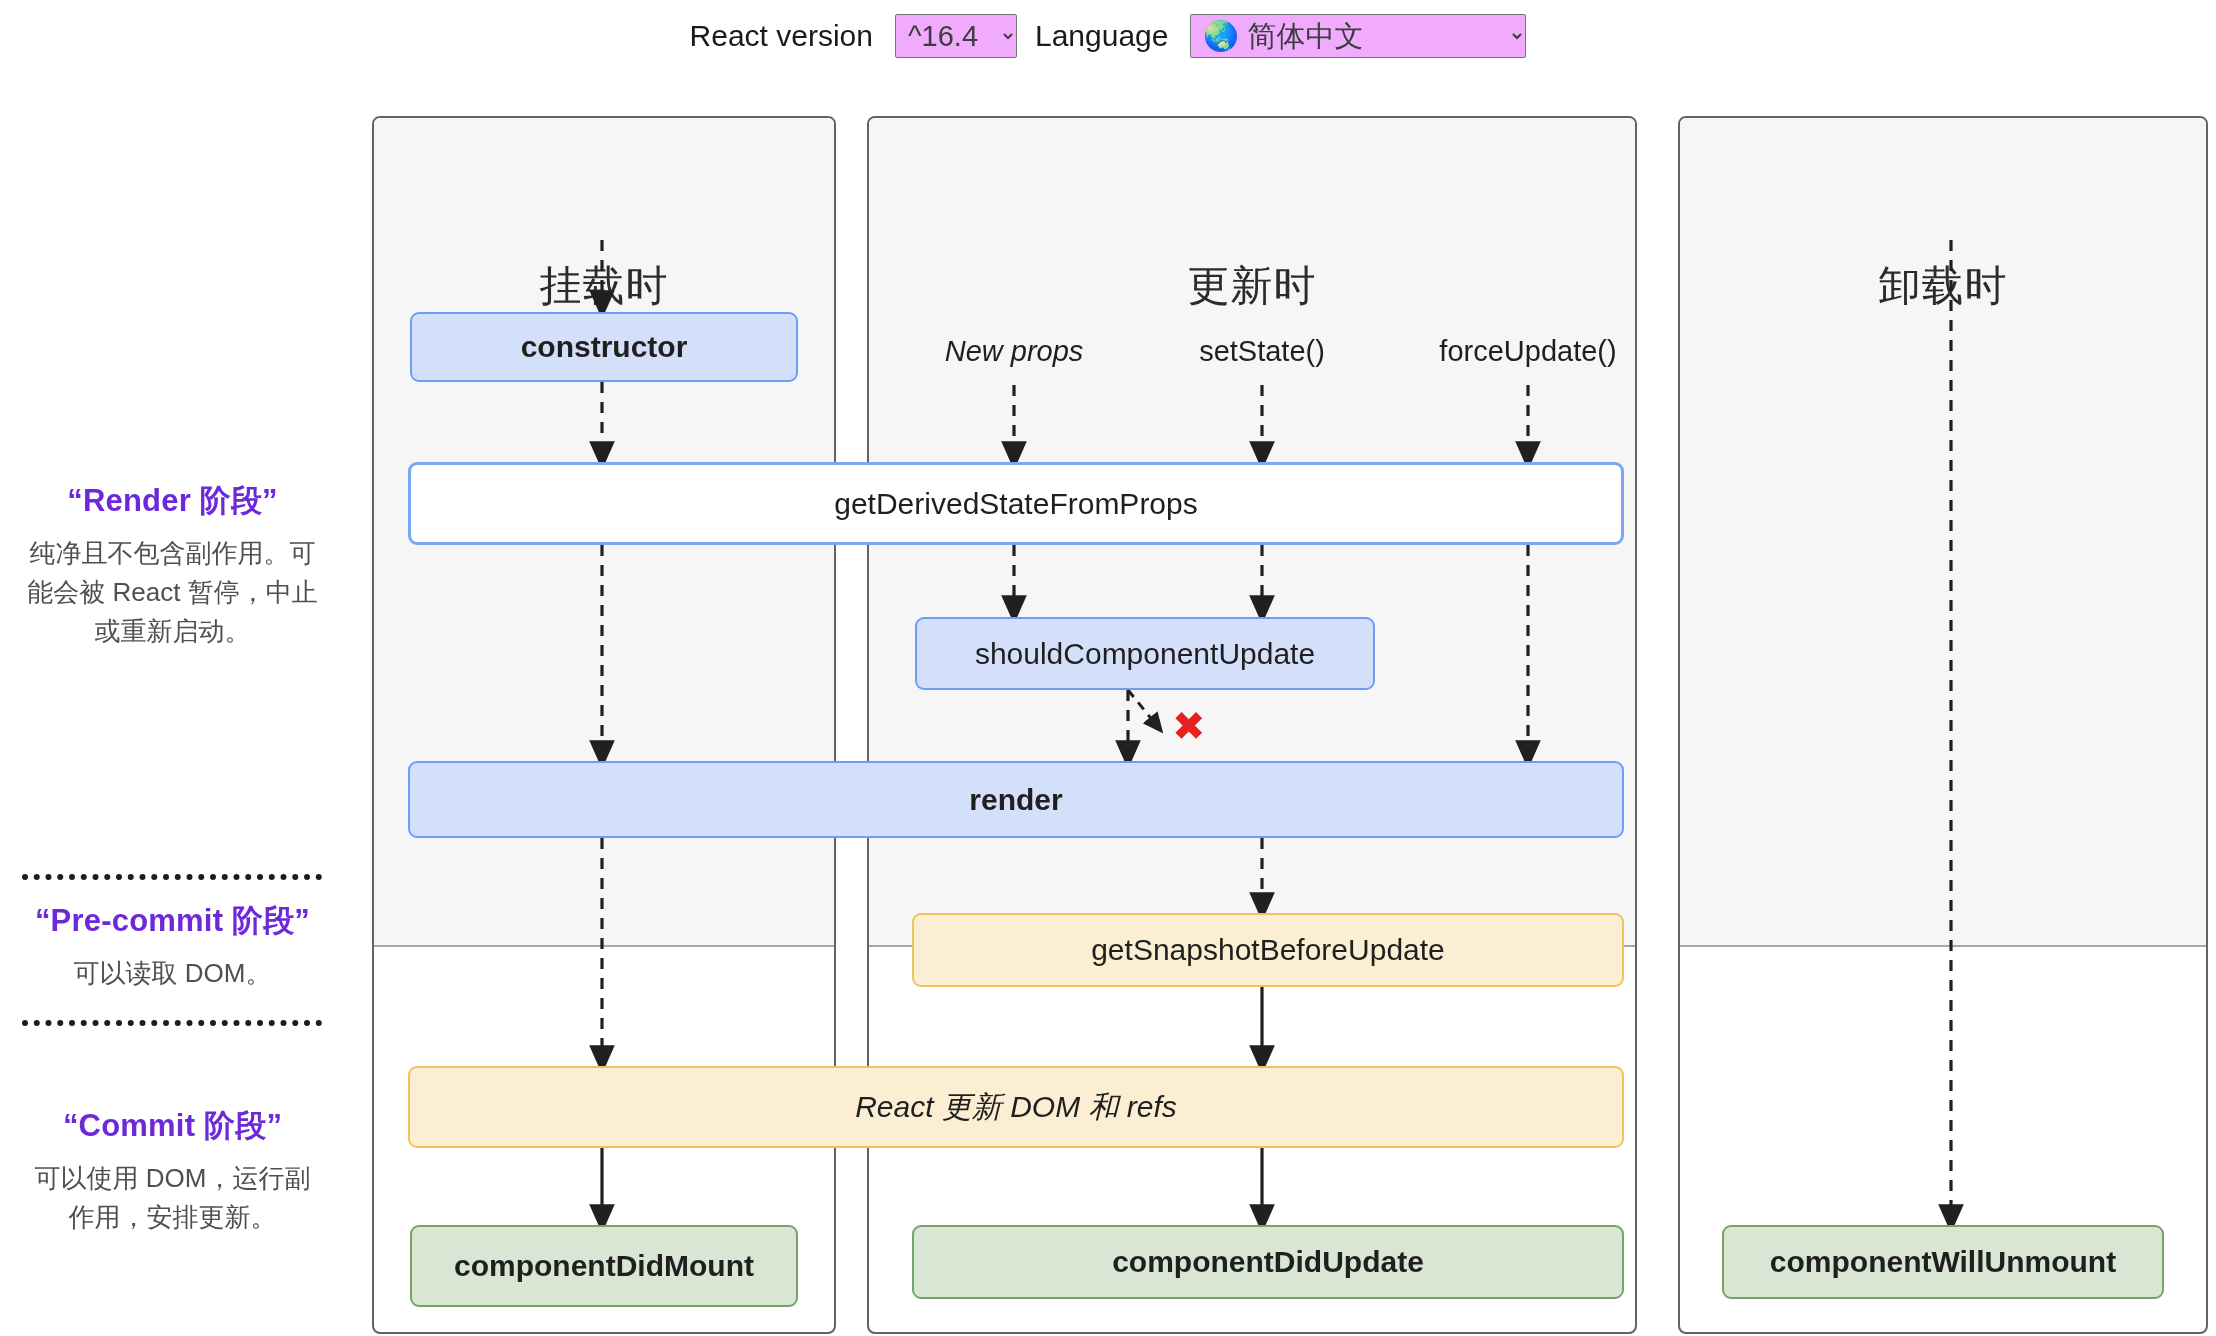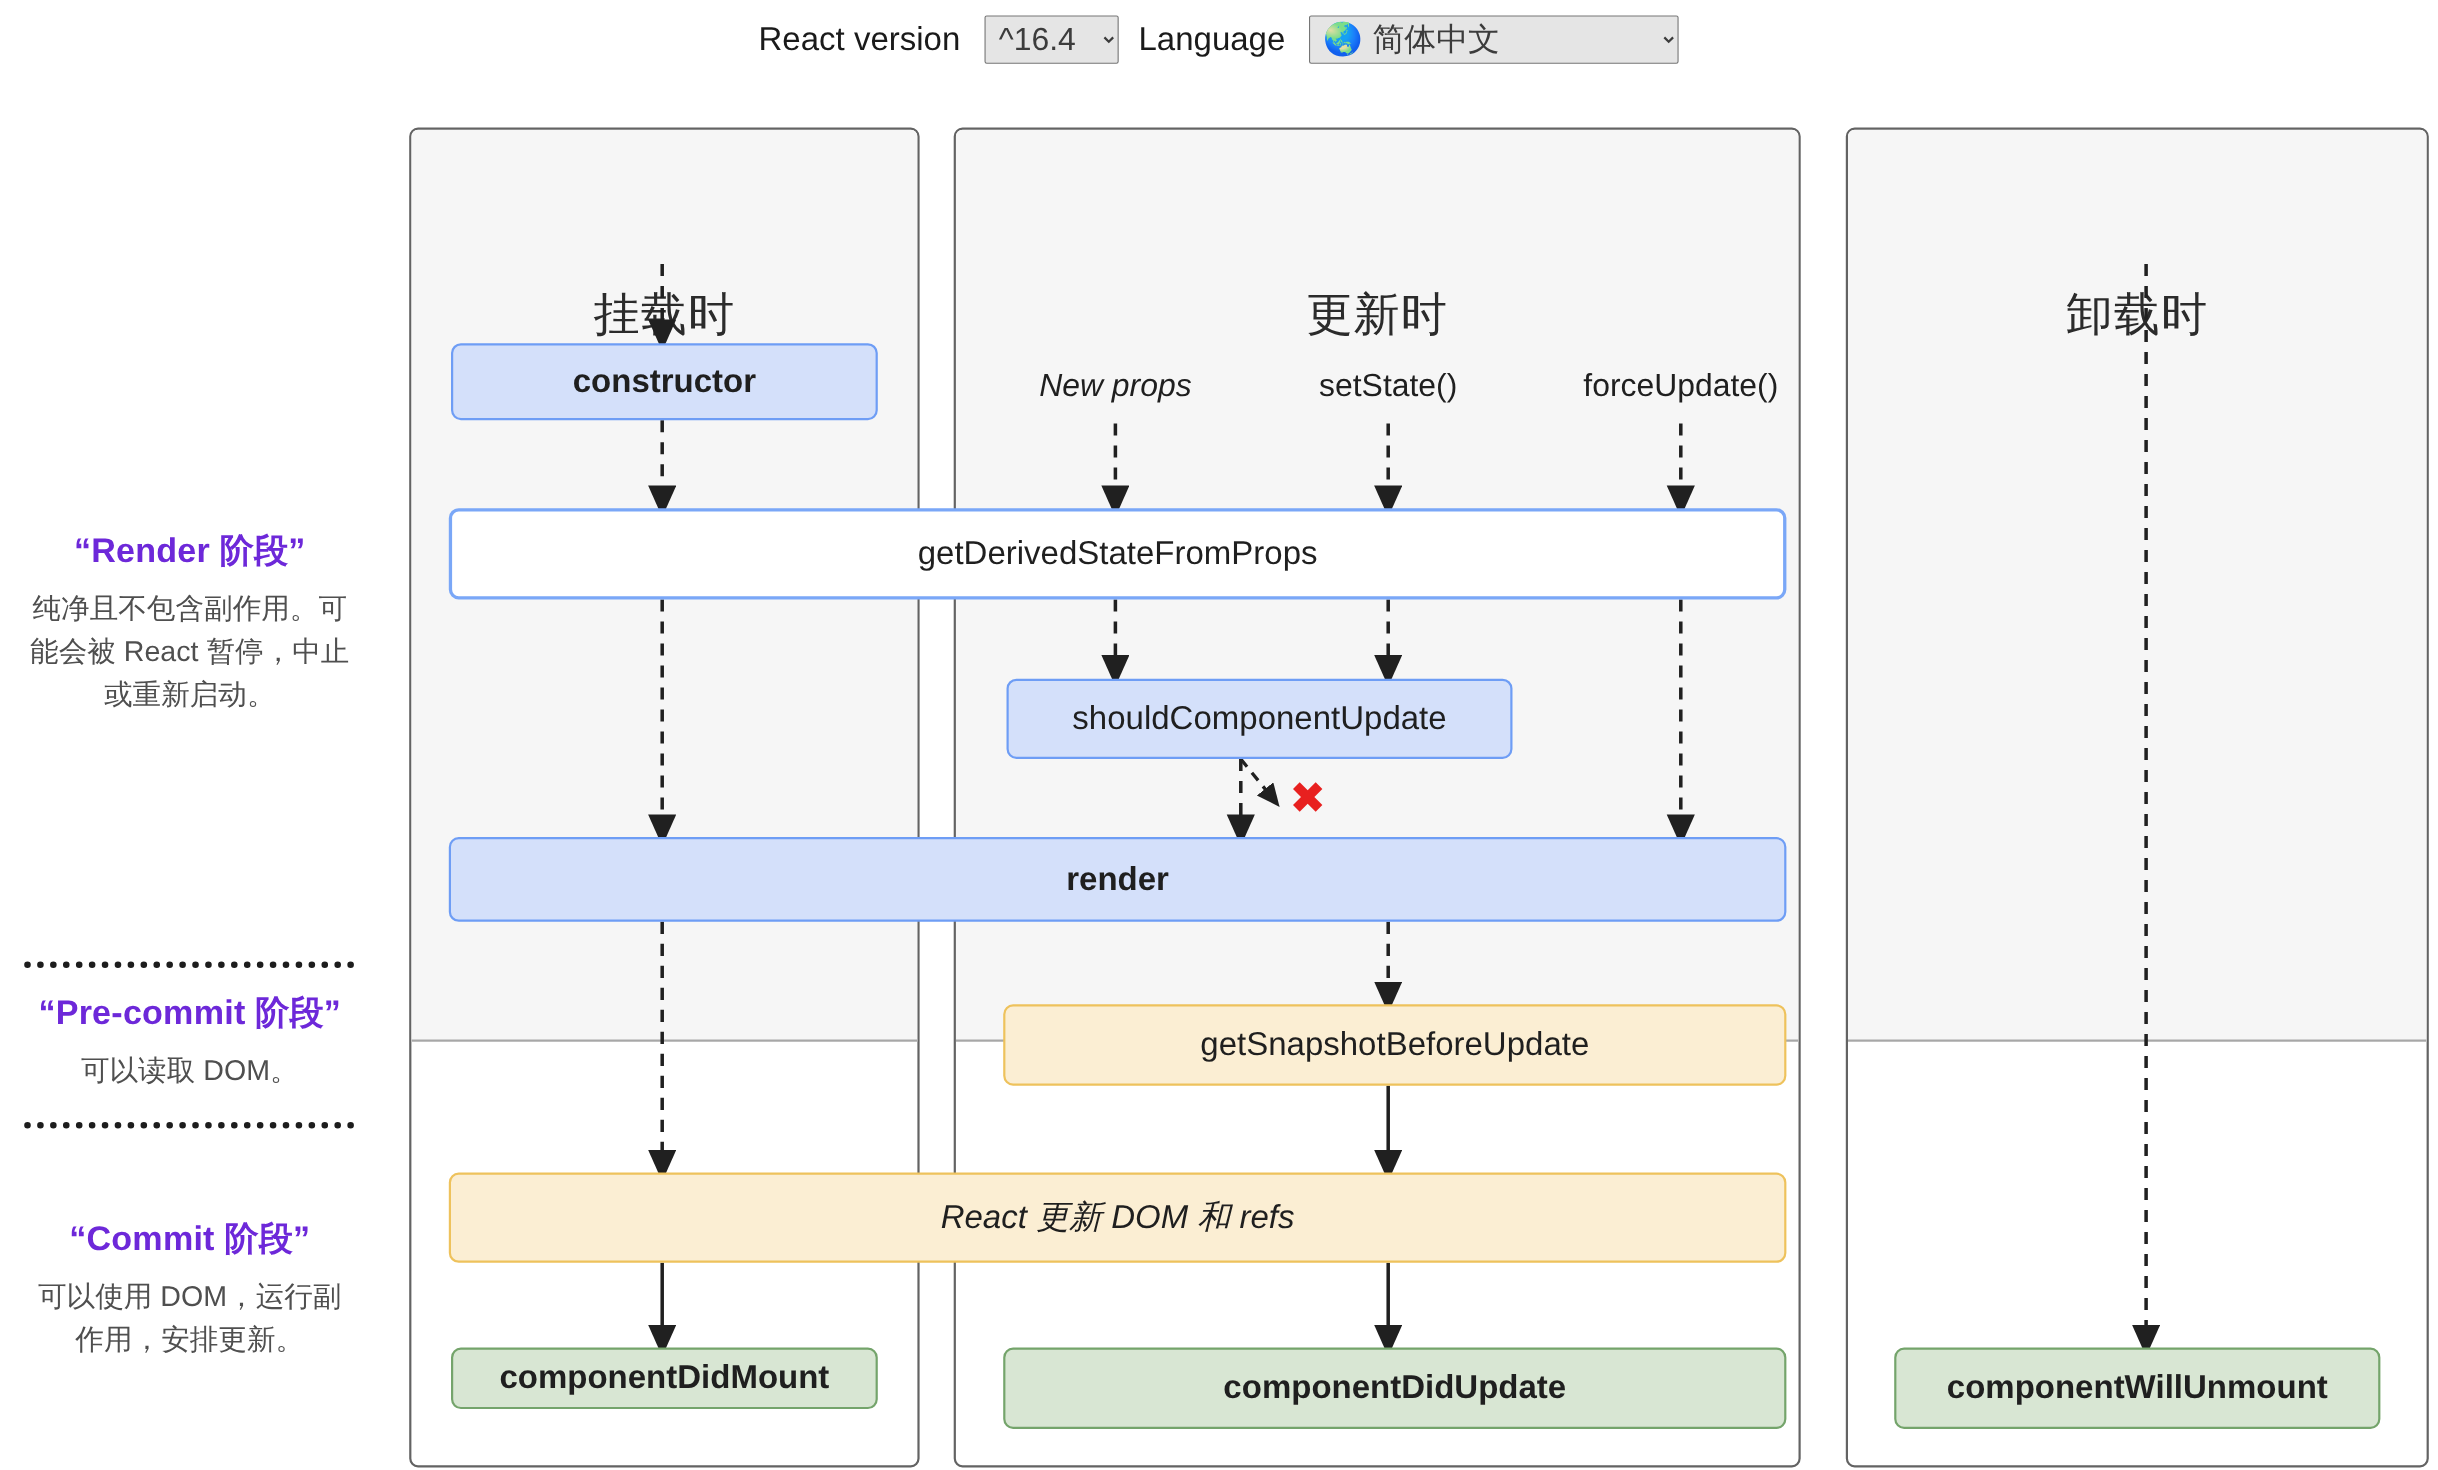--- a/index.html
+++ b/index.html
@@ -29,21 +29,21 @@
   }
   .ctrl-label {
     font-size: 30px;
     color: #1a1a1a;
     letter-spacing: 0px;
   }
   select.ctrl-select {
     font-family: "Liberation Sans", "DejaVu Sans", sans-serif;
     font-size: 29px;
     color: #3c3c3c;
-    background: #e5e5e5;
+    background: #f0abfc;
     border: 1.5px solid #767676;
     border-radius: 2px;
     padding: 3px 6px 4px 8px;
     height: 44px;
     box-sizing: border-box;
     -webkit-appearance: menulist;
     appearance: menulist;
   }
   select#version-select { width: 122px; margin-left: 4px; }
   select#language-select { width: 336px; margin-left: 4px; }
@@ -242,21 +242,21 @@
   <div class="node white" style="left:408px; top:462px; width:1216px; height:83px;">getDerivedStateFromProps</div>
 
   <div class="node blue" style="left:915px; top:617px; width:460px; height:73px;">shouldComponentUpdate</div>
 
   <div class="node orange" style="left:912px; top:913px; width:712px; height:74px;">getSnapshotBeforeUpdate</div>
 
   <div class="node blue bold" style="left:408px; top:761px; width:1216px; height:77px;">render</div>
 
   <div class="node orange italic" style="left:408px; top:1066px; width:1216px; height:82px;">React 更新 DOM 和 refs</div>
 
-  <div class="node green bold" style="left:410px; top:1225px; width:388px; height:56px;">componentDidMount</div>
+  <div class="node green bold" style="left:410px; top:1225px; width:388px; height:82px;">componentDidMount</div>
 
   <div class="node green bold" style="left:912px; top:1225px; width:712px; height:74px;">componentDidUpdate</div>
 
   <div class="node green bold" style="left:1722px; top:1225px; width:442px; height:74px;">componentWillUnmount</div>
 
   <div class="xmark" style="left:1172px; top:706px;">✖</div>
 
 </div>
 
 </body></html>

